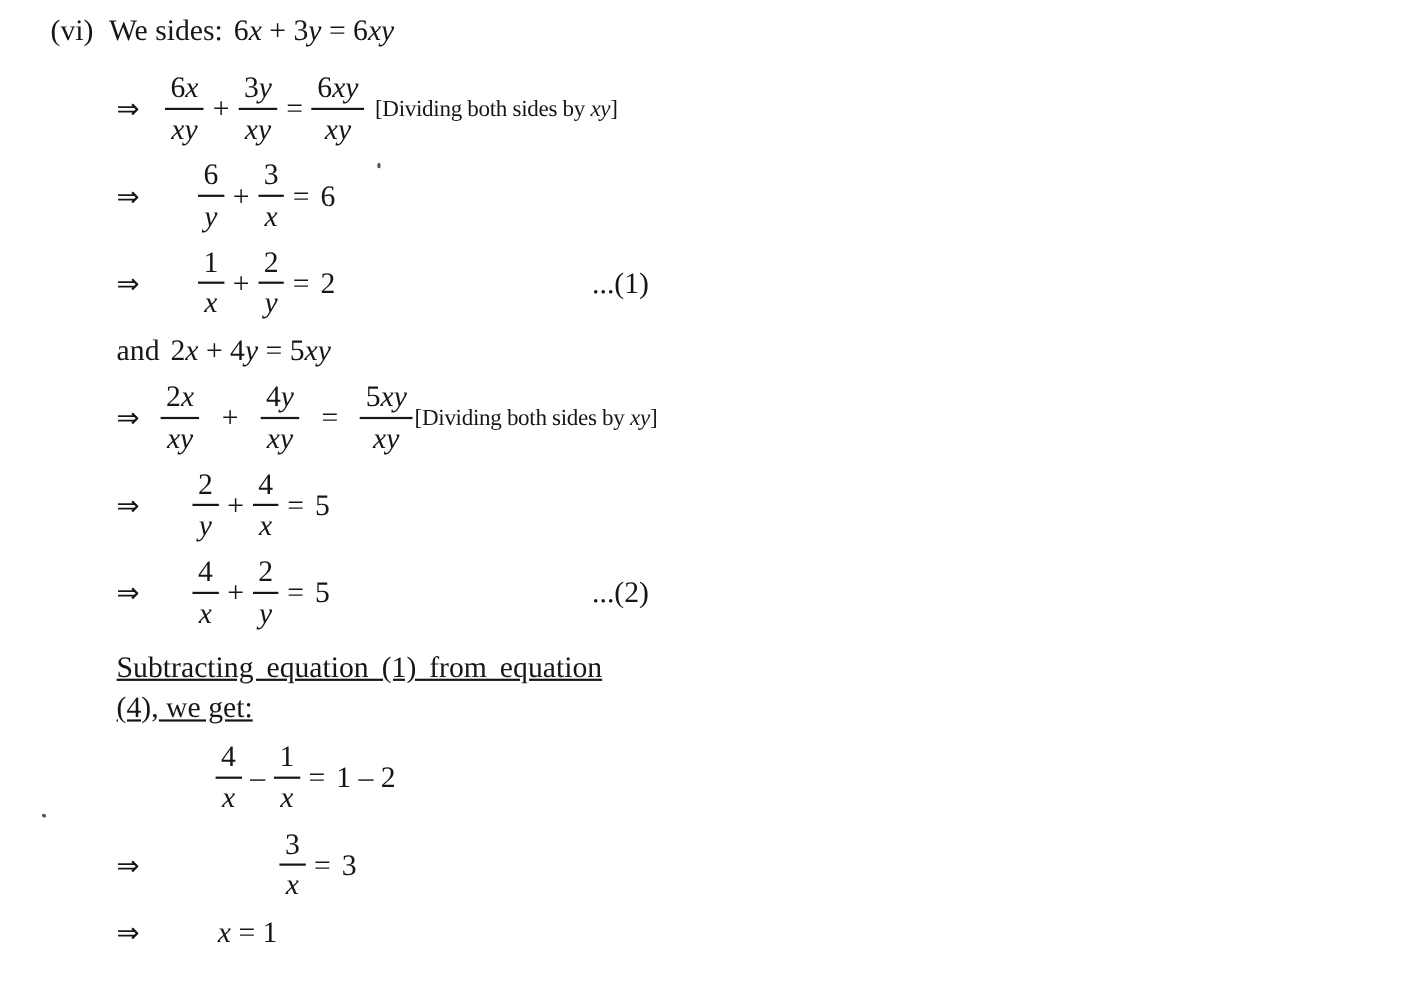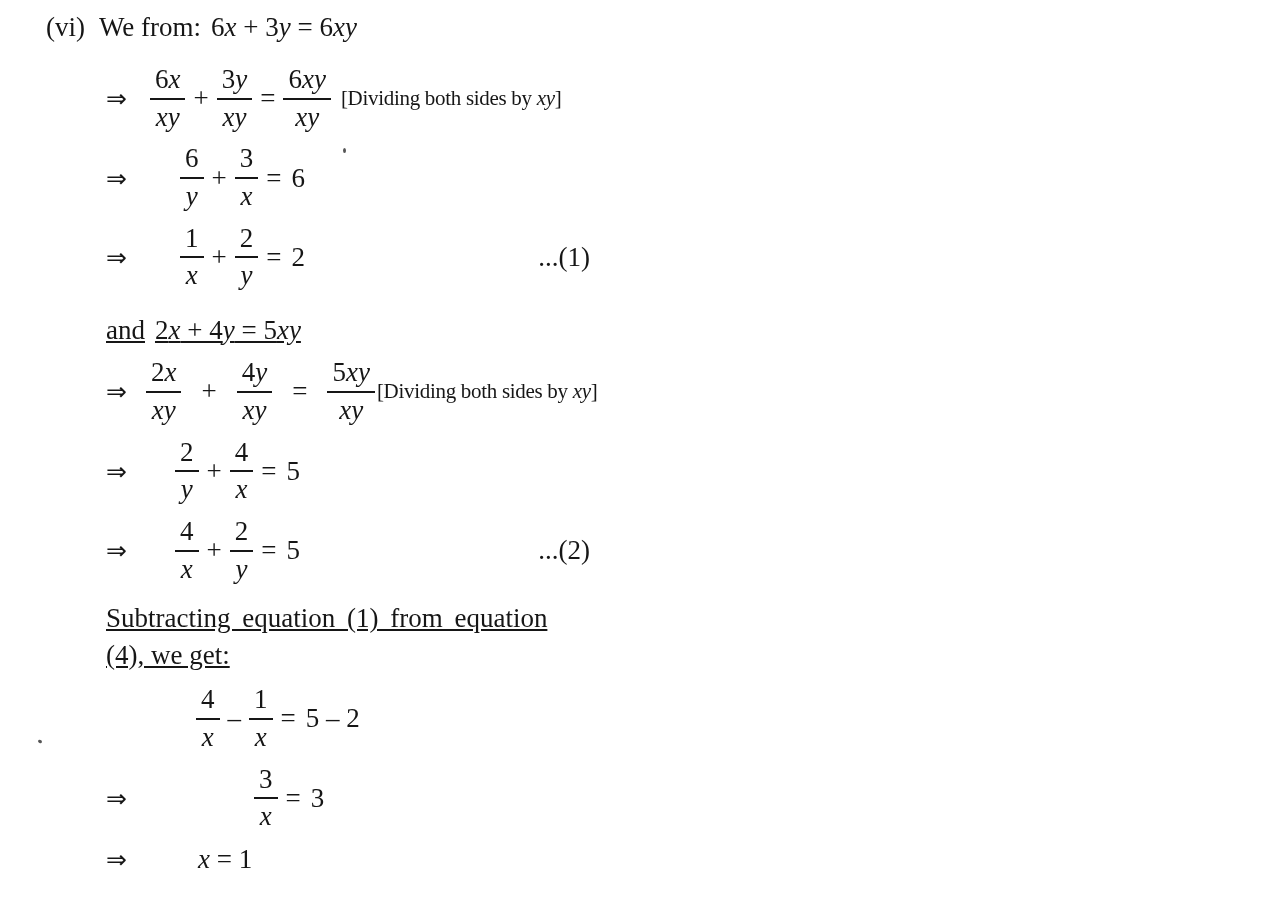--- a/index.html
+++ b/index.html
@@ -13,21 +13,21 @@
     overflow:hidden;
     padding-left:19px;
   }
   .content{
     position:absolute;left:46px;top:12px;width:548px;
   }
   .line{display:flex;align-items:baseline;font-size:27px;}
   .plabel{margin-right:14px;}
   .txt{white-space:nowrap;}
   .mathspan{margin-left:10px;white-space:nowrap;}
-  .and-line{margin-top:24px;margin-left:60px;text-decoration:underline;}
+  .and-line{margin-top:12px;margin-left:60px;}
 
   .eqline{
     display:flex;align-items:center;
     font-size:27px;margin-top:12px;width:100%;
   }
   .arrow{
     font-family:"DejaVu Sans", sans-serif;
     font-size:25px;margin-left:60px;flex:0 0 36px;
   }
   .mg{display:inline-flex;align-items:center;white-space:nowrap;font-family:Liberation Serif, serif;}
@@ -61,21 +61,21 @@
   .speck.b{left:297px;top:136px;width:3px;height:5px;}
 </style>
 </head>
 <body>
 
 <div class="page">
   <div class="content">
 
     <div class="line intro-line">
       <span class="plabel">(vi)</span>
-      <span class="txt">We from:</span>
+      <span class="txt">We sides:</span>
       <span class="mathspan">6<i>x</i> + 3<i>y</i> = 6<i>xy</i></span>
     </div>
 
     <div class="eqline s1">
       <span class="arrow">⇒</span>
       <span class="mg">
         <span class="frac">
           <span class="fnum">6<i>x</i></span>
           <span class="fden"><i>xy</i></span>
         </span>
@@ -203,21 +203,21 @@
         <span class="frac">
           <span class="fnum">4</span>
           <span class="fden"><i>x</i></span>
         </span>
         <span class="op">–</span>
         <span class="frac">
           <span class="fnum">1</span>
           <span class="fden"><i>x</i></span>
         </span>
         <span class="op">=</span>
-        <span class="rhs">5 – 2</span>
+        <span class="rhs">1 – 2</span>
       </span>
     </div>
 
     <div class="eqline s8">
       <span class="arrow">⇒</span>
       <span class="mg">
         <span class="frac">
           <span class="fnum">3</span>
           <span class="fden"><i>x</i></span>
         </span>

